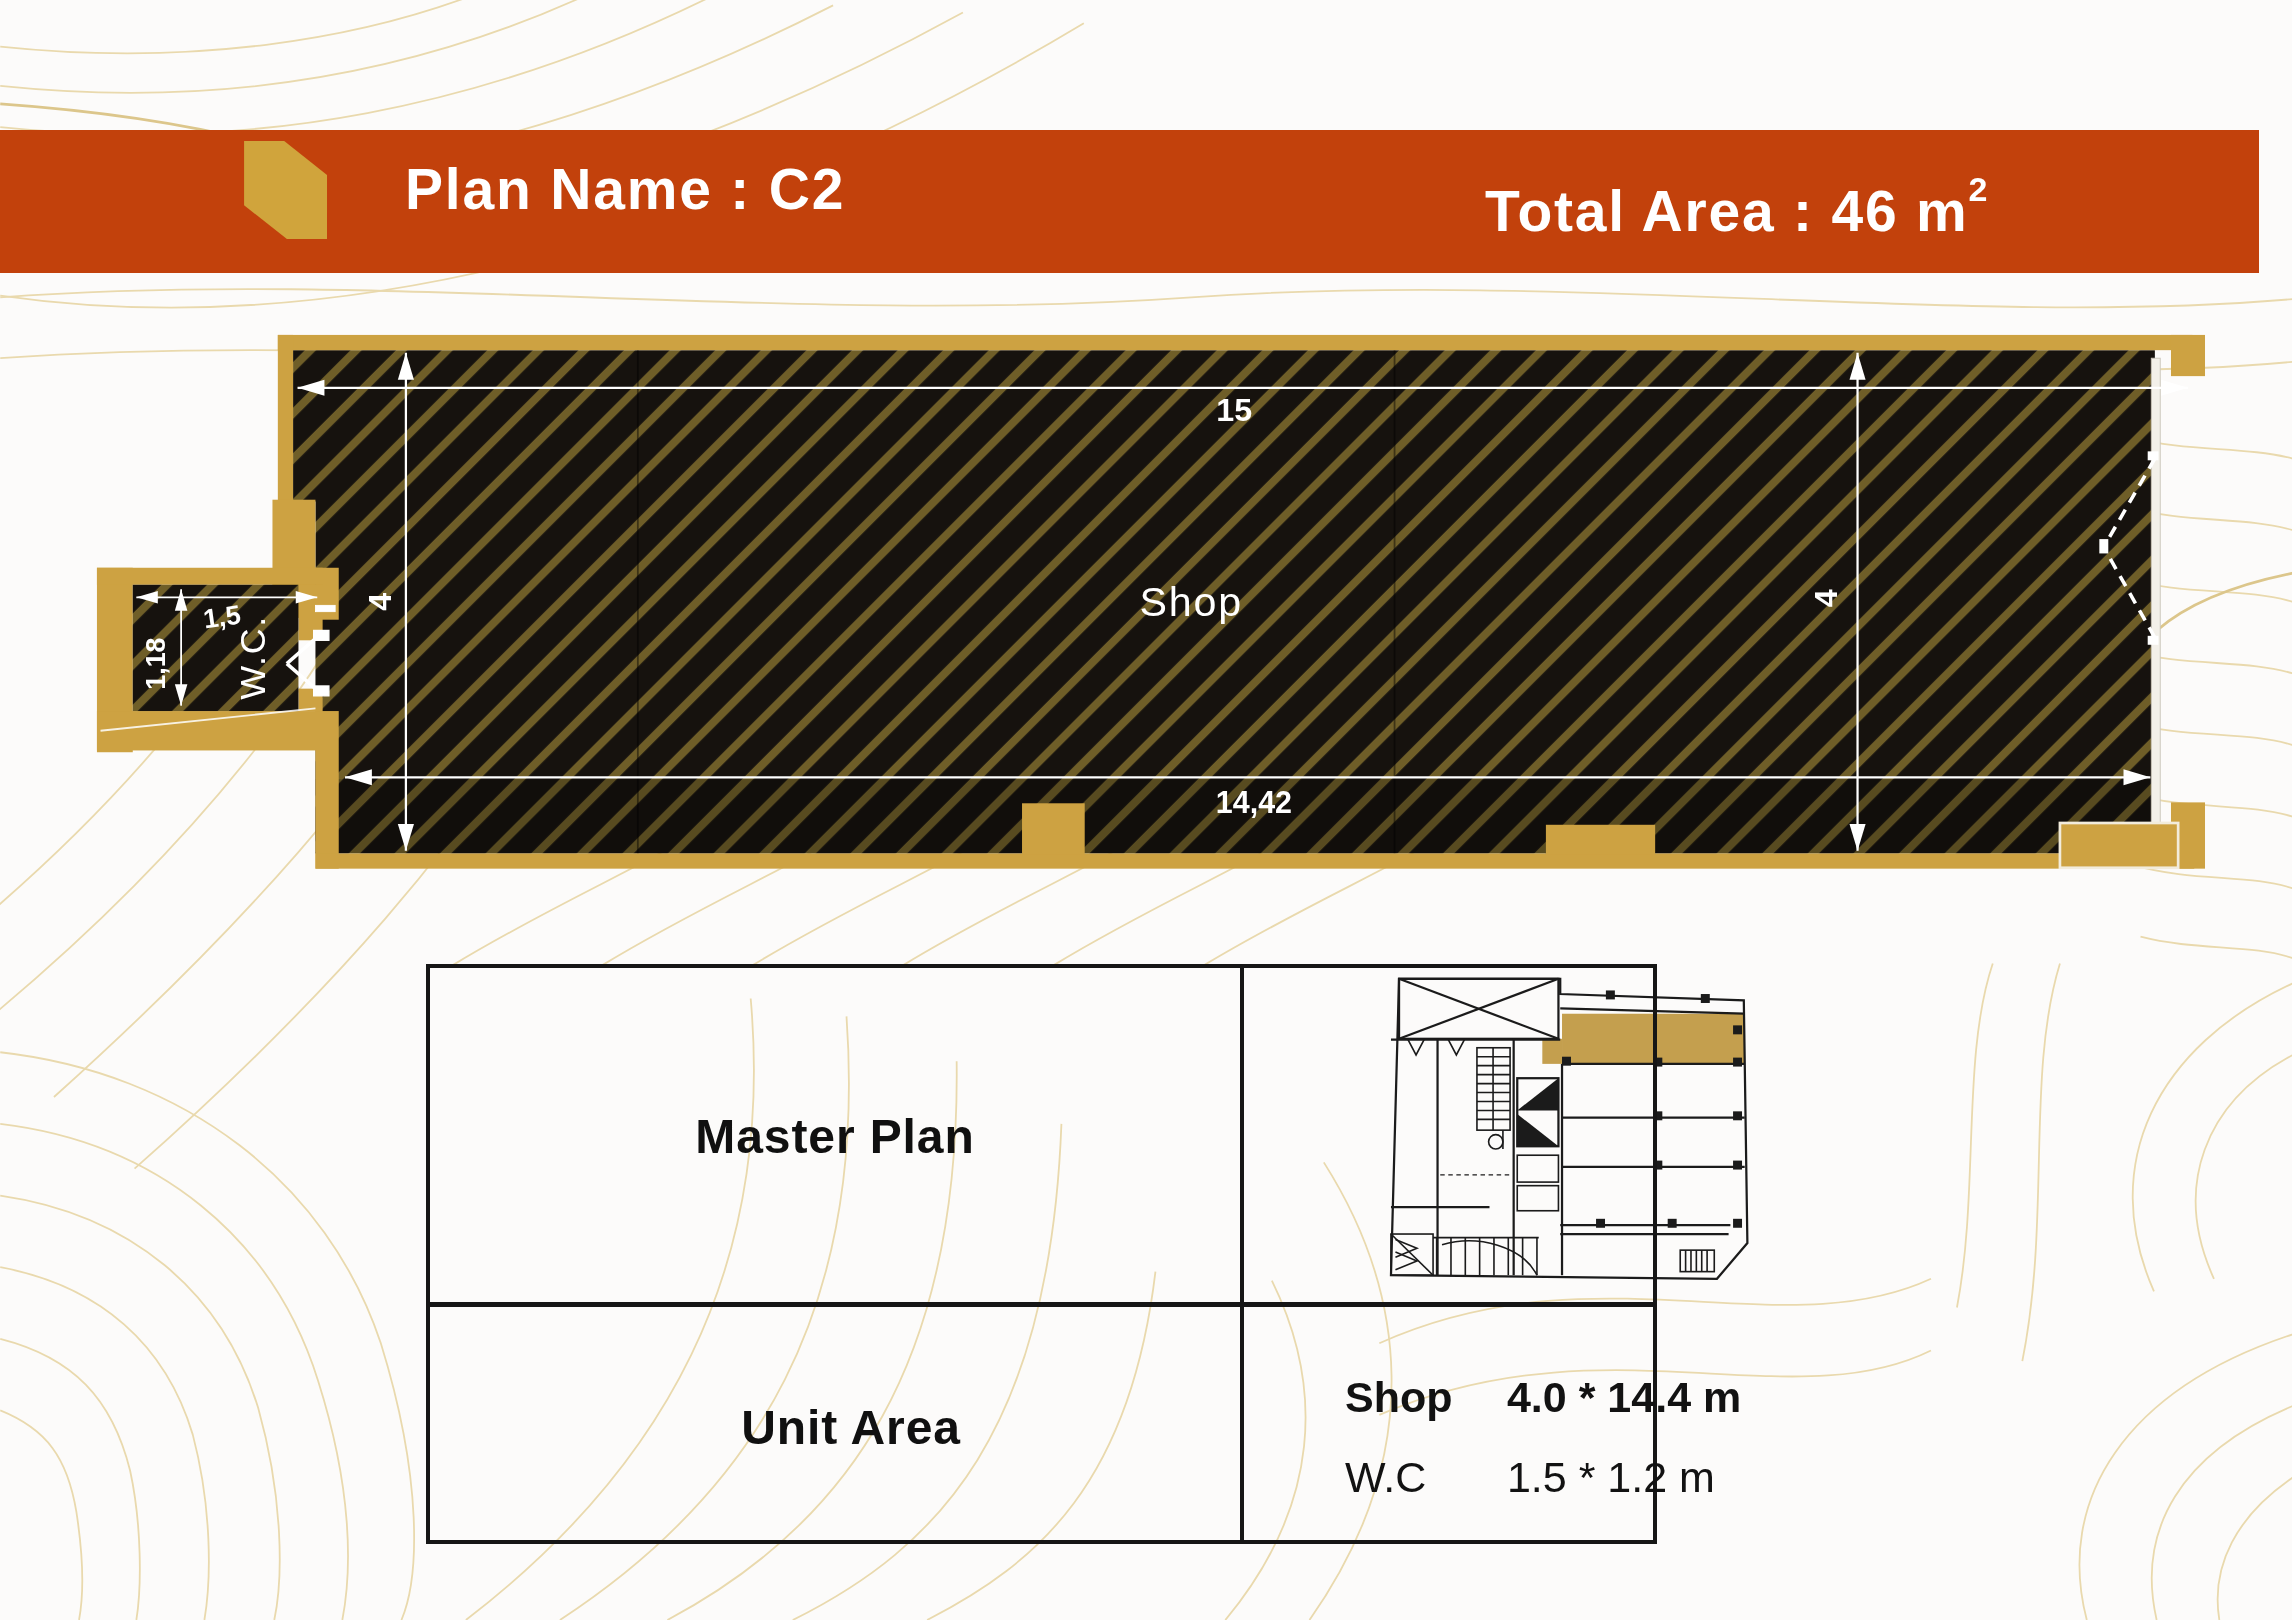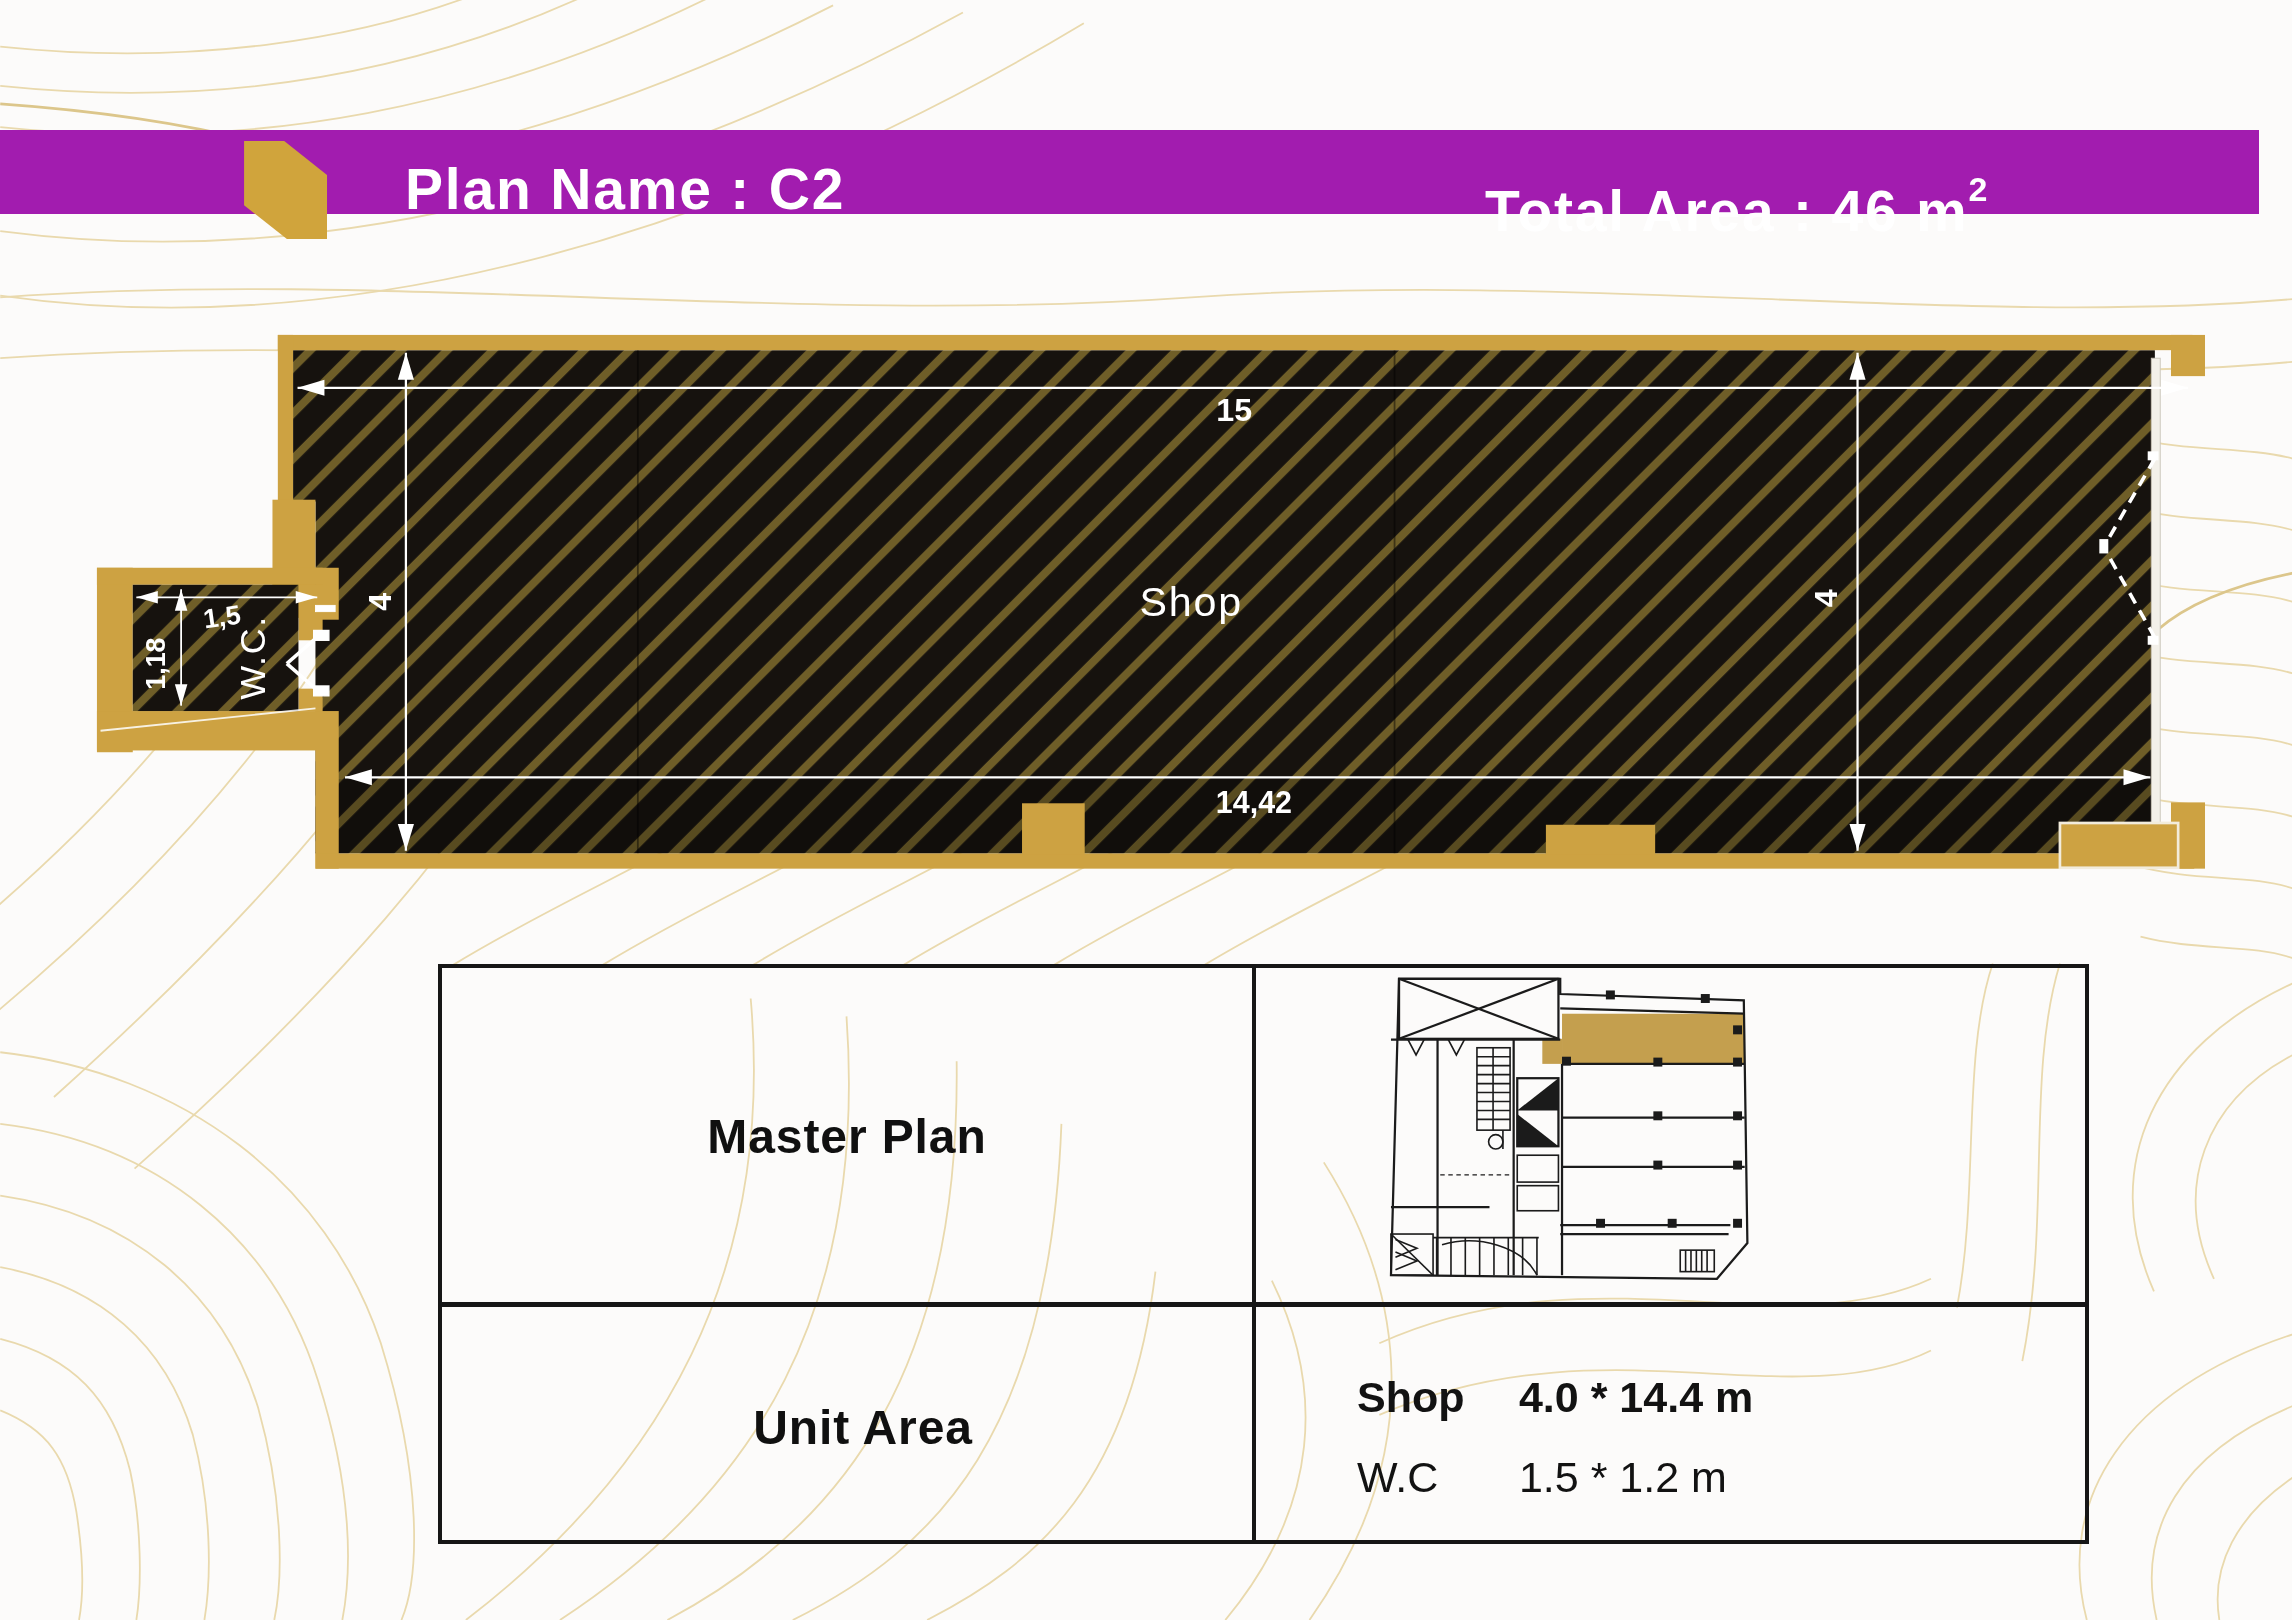--- a/index.html
+++ b/index.html
@@ -1,29 +1,29 @@
 <!DOCTYPE html>
 <html style="font-size:14.3px"><head>
 <meta charset="utf-8">
 <style>
   html,body{margin:0;padding:0;width:2293px;height:1620px;overflow:hidden;
     background:#fcfbfa;font-family:"Liberation Sans",sans-serif;}
   #page{position:relative;width:2293px;height:1620px;}
   svg{display:block;}
   #gfx{position:absolute;left:0;top:0;z-index:1;}
   
-  #header{position:absolute;left:0;top:130px;width:2259px;height:84px;background:#a21caf;z-index:3;}
+  #header{position:absolute;left:0;top:130px;width:2259px;height:143px;background:#c2410c;z-index:3;}
   #header .htxt{position:absolute;top:0;height:118px;line-height:118px;color:#fff;
     font-weight:700;font-size:57px;letter-spacing:1.8px;white-space:nowrap;}
   #plan-name{left:405px;}
   #total-area{left:1485px;}
   #total-area sup{font-size:34px;vertical-align:30px;letter-spacing:0;}
   #hicon{position:absolute;left:244px;top:10.7px;}
   
-  #table{position:absolute;left:438px;top:964px;width:1651px;height:580px;
+  #table{position:absolute;left:426px;top:964px;width:1231px;height:580px;
     border:4.5px solid #161616;box-sizing:border-box;z-index:3;}
   #table .vline{position:absolute;left:810px;top:0;width:3.6px;height:100%;background:#161616;}
   #table .hline{position:absolute;left:0;top:334px;width:100%;height:4.5px;background:#161616;}
   .cell-label{position:absolute;color:#101010;font-weight:700;font-size:48px;letter-spacing:0.9px;
     transform:translate(-50%,-50%);white-space:nowrap;}
   #master-label{left:405px;top:168px;}
   #unit-label{left:405px;top:459px;margin-left:16px;}
   .unit-row{position:absolute;left:915px;color:#121212;font-size:43px;font-weight:500;white-space:nowrap;}
   .unit-row .uname{display:inline-block;width:150px;}
   #unit-row-0{top:405px;font-weight:bold;}

